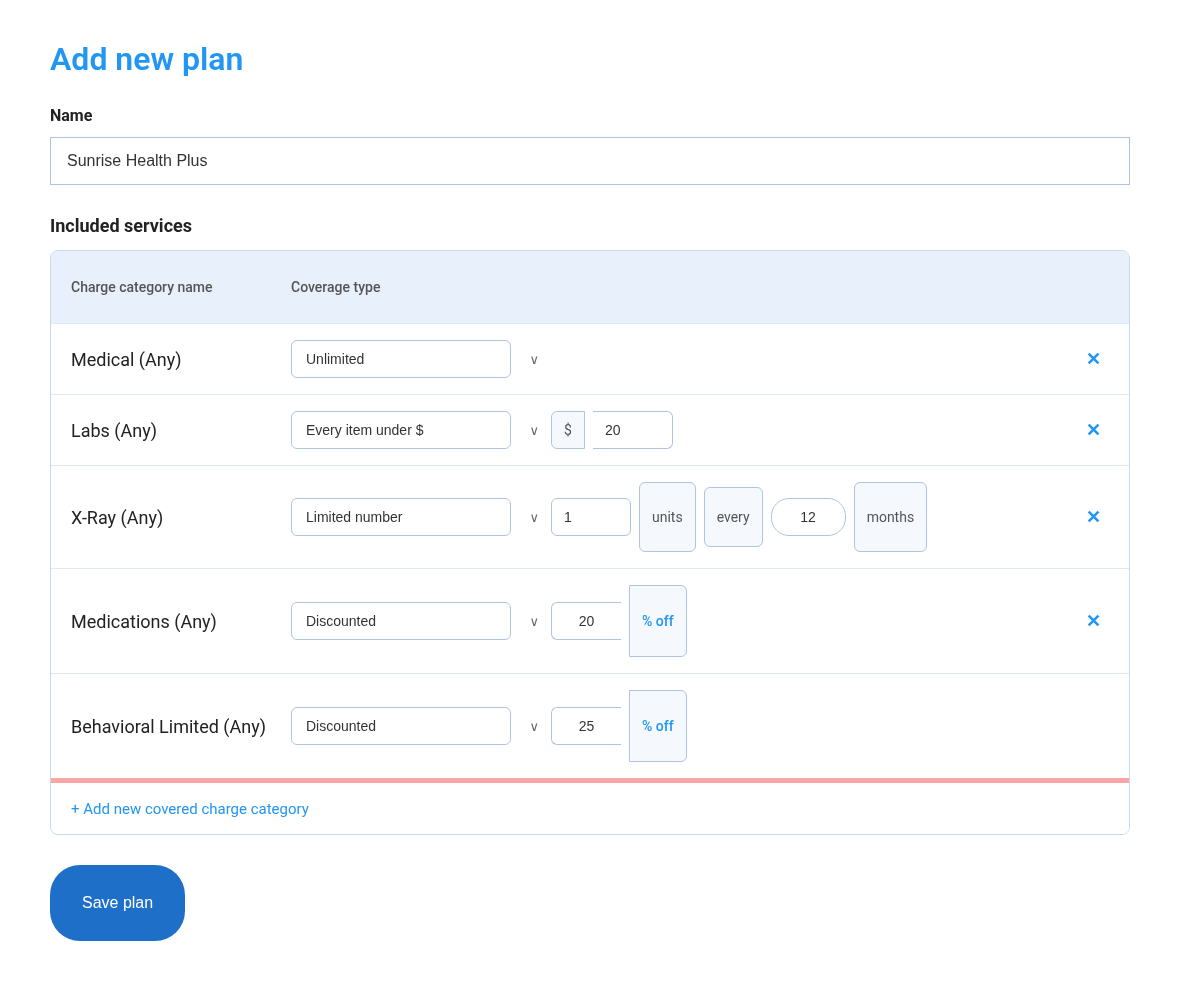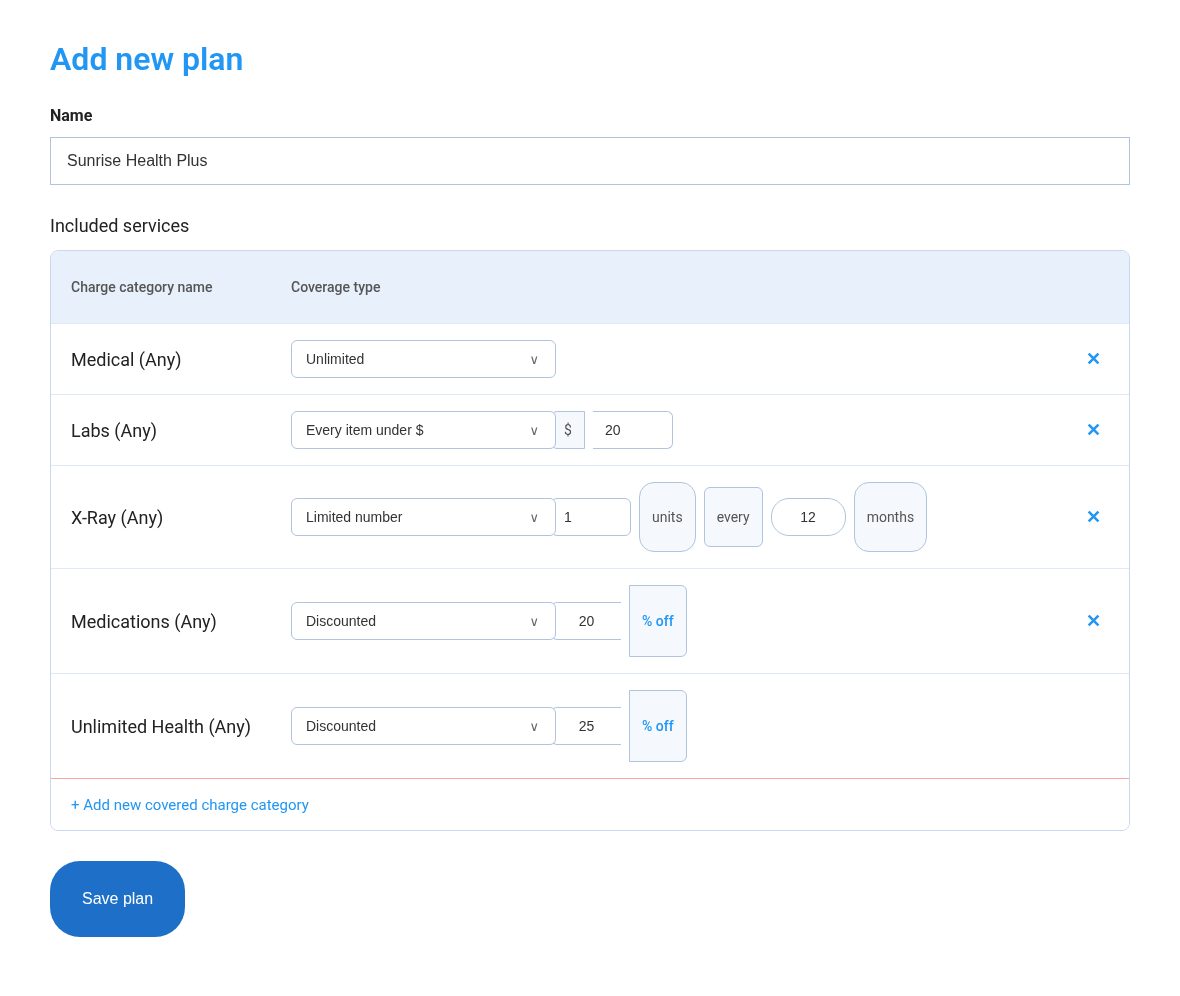--- a/index.html
+++ b/index.html
@@ -36,21 +36,21 @@
       border-radius: 0;
       padding: 14px 16px;
       font-size: 16px;
       color: #333;
       outline: none;
       margin-bottom: 30px;
     }
 
     .included-services-label {
       font-size: 18px;
-      font-weight: 400;
+      font-weight: 700;
       color: #222;
       margin-bottom: 14px;
     }
 
     .services-table {
       border: 1.5px solid #c8d8f0;
       border-radius: 8px;
       overflow: hidden;
       margin-bottom: 30px;
     }
@@ -83,21 +83,21 @@
       appearance: none;
       -webkit-appearance: none;
       border: 1.5px solid #b0c4de;
       border-radius: 6px;
       padding: 10px 36px 10px 14px;
       font-size: 14px;
       color: #333;
       background: #fff;
       cursor: pointer;
       outline: none;
-      width: 265px;
+      width: 220px;
       position: relative;
     }
 
     .select-wrapper {
       position: relative;
       display: inline-block;
     }
 
     .select-wrapper::after {
       content: '∨';
@@ -122,21 +122,21 @@
       border-radius: 6px;
       padding: 10px 12px;
       font-size: 14px;
       color: #333;
       outline: none;
       width: 80px;
     }
 
     .detail-tag {
       border: 1.5px solid #b0c4de;
-      border-radius: 15px;
+      border-radius: 6px;
       padding: 26px 12px;
       font-size: 14px;
       color: #555;
       background: #f5f8fd;
       white-space: nowrap;
     }
 
     .dollar-tag {
       border: 1.5px solid #b0c4de;
       border-radius: 6px 0 0 6px;
@@ -163,21 +163,21 @@
       color: #2196f3;
       font-size: 18px;
       cursor: pointer;
       padding: 4px 8px;
       font-weight: 700;
       line-height: 1;
     }
 
     .add-category-row {
       padding: 16px 20px;
-      border-top: 1px solid #fca5a5;
+      border-top: 5px solid #fca5a5;
       background: #fff;
     }
 
     .add-category-link {
       color: #2196f3;
       font-size: 15px;
       cursor: pointer;
       text-decoration: none;
       font-weight: 400;
     }
@@ -315,21 +315,21 @@
       </select>
     </div>
     <div class="coverage-details">
       <input class="percent-input" type="text" value="20" style="">
       <span class="percent-tag">% off</span>
     </div>
     <button class="delete-btn">✕</button>
   </div>
 
   <div class="table-row">
-    <span class="row-name">Unlimited Health (Any)</span>
+    <span class="row-name">Behavioral Limited (Any)</span>
     <div class="select-wrapper">
       <select class="coverage-select">
         <option value="Unlimited">Unlimited</option>
         <option value="Limited number">Limited number</option>
         <option value="Every item under $">Every item under $</option>
         <option value="Discounted" selected="">Discounted</option>
       </select>
     </div>
     <div class="coverage-details">
       <input class="percent-input" type="text" value="25" style="">

